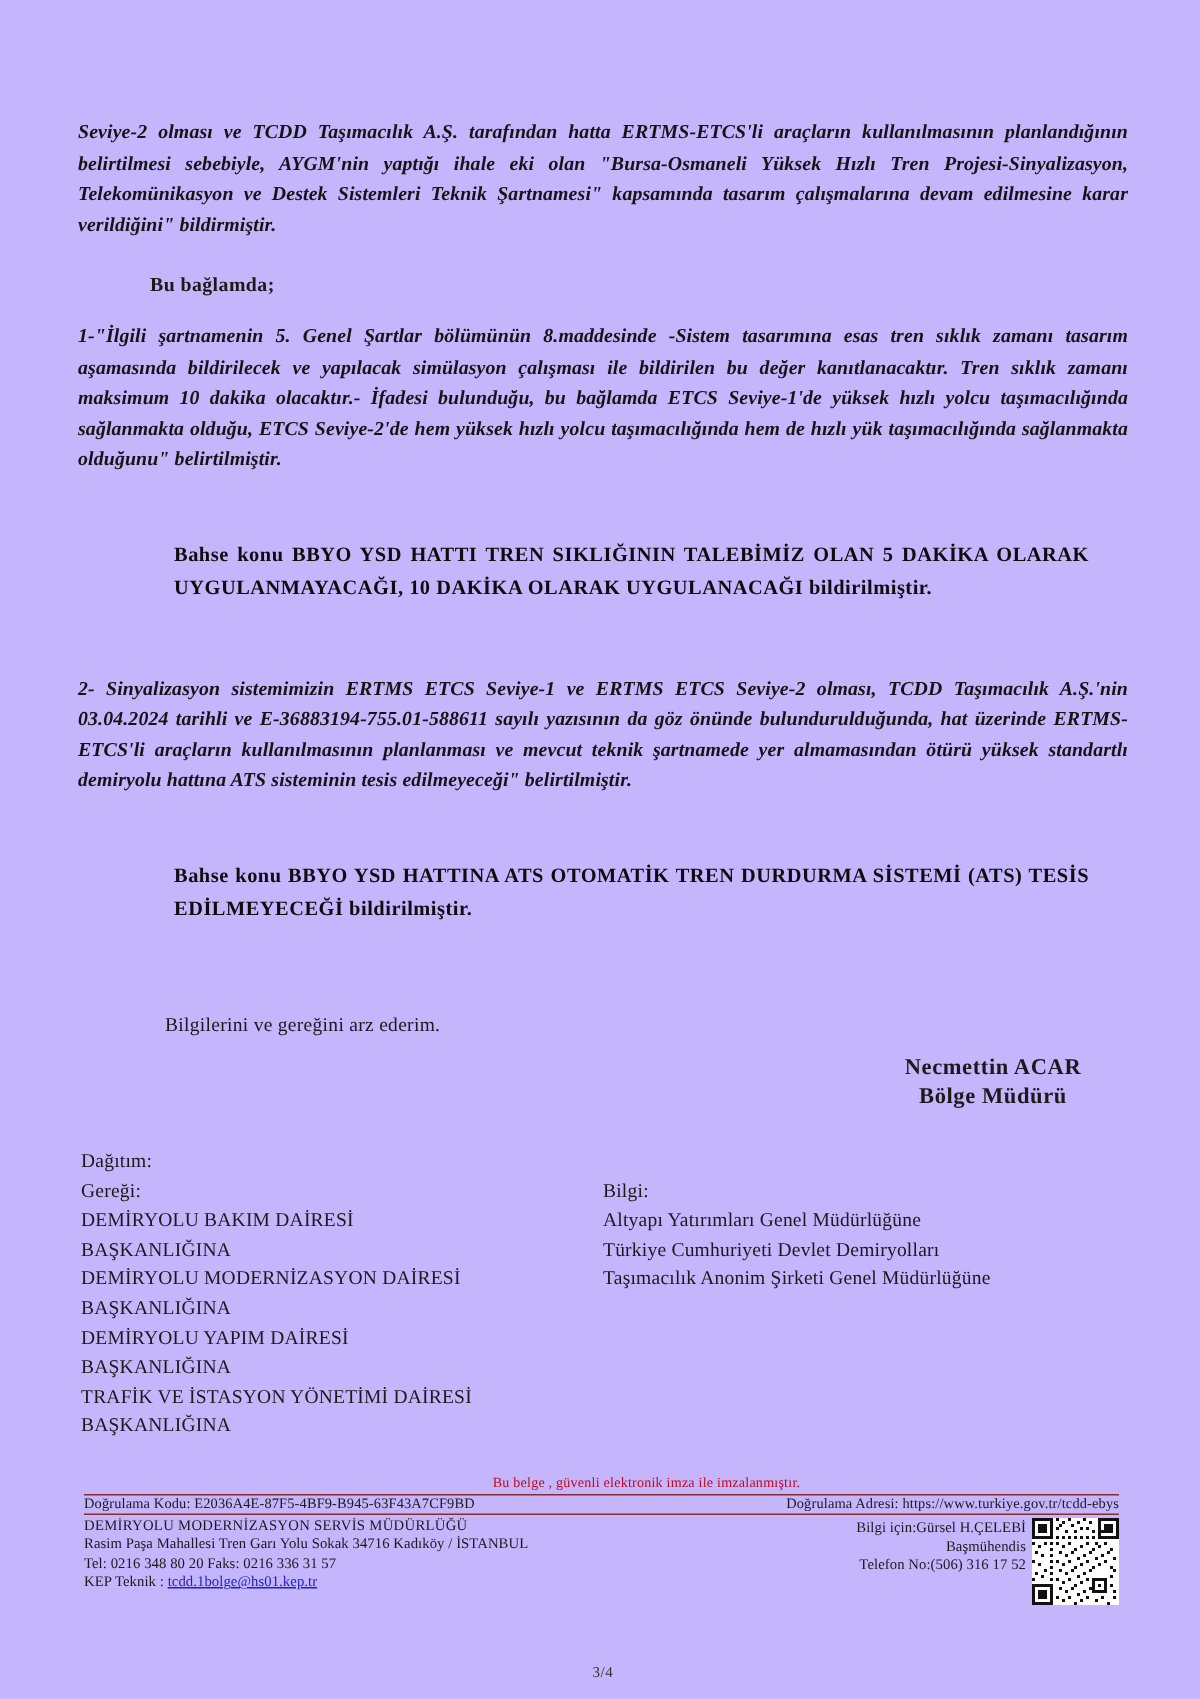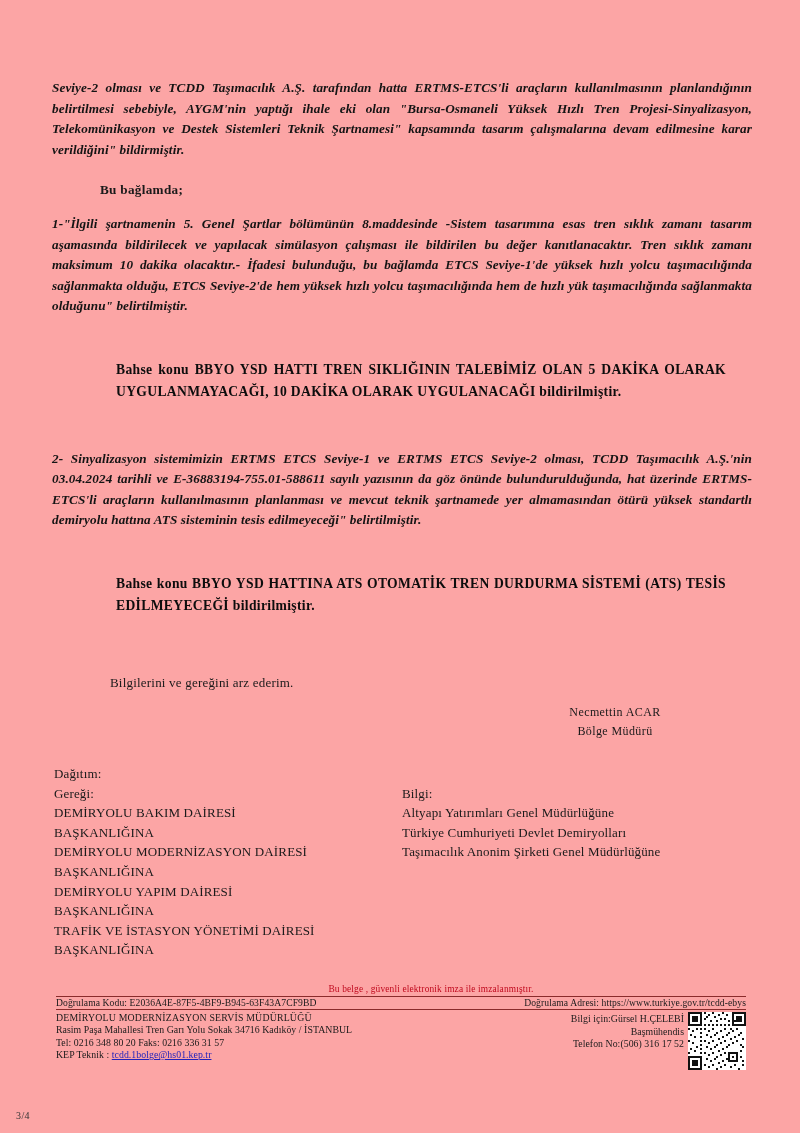--- a/index.html
+++ b/index.html
@@ -12,21 +12,21 @@
     width: 800px;
     height: 1133px;
     position: relative;
     font-family: "Liberation Serif", "DejaVu Serif", serif;
     color: #1a1a1a;
     overflow: hidden;
   }
   .page {
     position: absolute;
     inset: 0;
-    background: #fca5a5;
+    background: #c4b5fd;
   }
 
   
   .body-area {
     position: absolute;
     left: 52px;
     top: 78px;
     width: 700px;
   }
 
@@ -76,27 +76,28 @@
     font-style: normal;
     font-weight: normal;
     font-size: 13px;
     line-height: 20px;
     letter-spacing: 0.2px;
   }
 
   
   .signature {
     position: absolute;
-    left: 500px;
+    left: 547px;
     top: 703px;
     width: 230px;
     text-align: center;
-    font-size: 12px;
+    font-size: 15px;
     line-height: 19px;
     letter-spacing: 0.4px;
+    font-weight: bold;
   }
 
   
   .dist {
     position: absolute;
     left: 54px;
     top: 764px;
     width: 700px;
     font-size: 13px;
     line-height: 19.6px;
@@ -170,24 +171,24 @@
     letter-spacing: 0.05px;
     padding-top: 1px;
   }
   .qr {
     width: 58px;
     height: 58px;
     flex: 0 0 58px;
   }
   .page-num {
     position: absolute;
-    left: 16px;
+    left: 4px;
     right: 0;
     top: 1110px;
-    text-align: left;
+    text-align: center;
     font-size: 10px;
     color: #333;
     letter-spacing: 0.4px;
   }
 </style>
 </head>
 <body>
 
 <div class="page">
 

